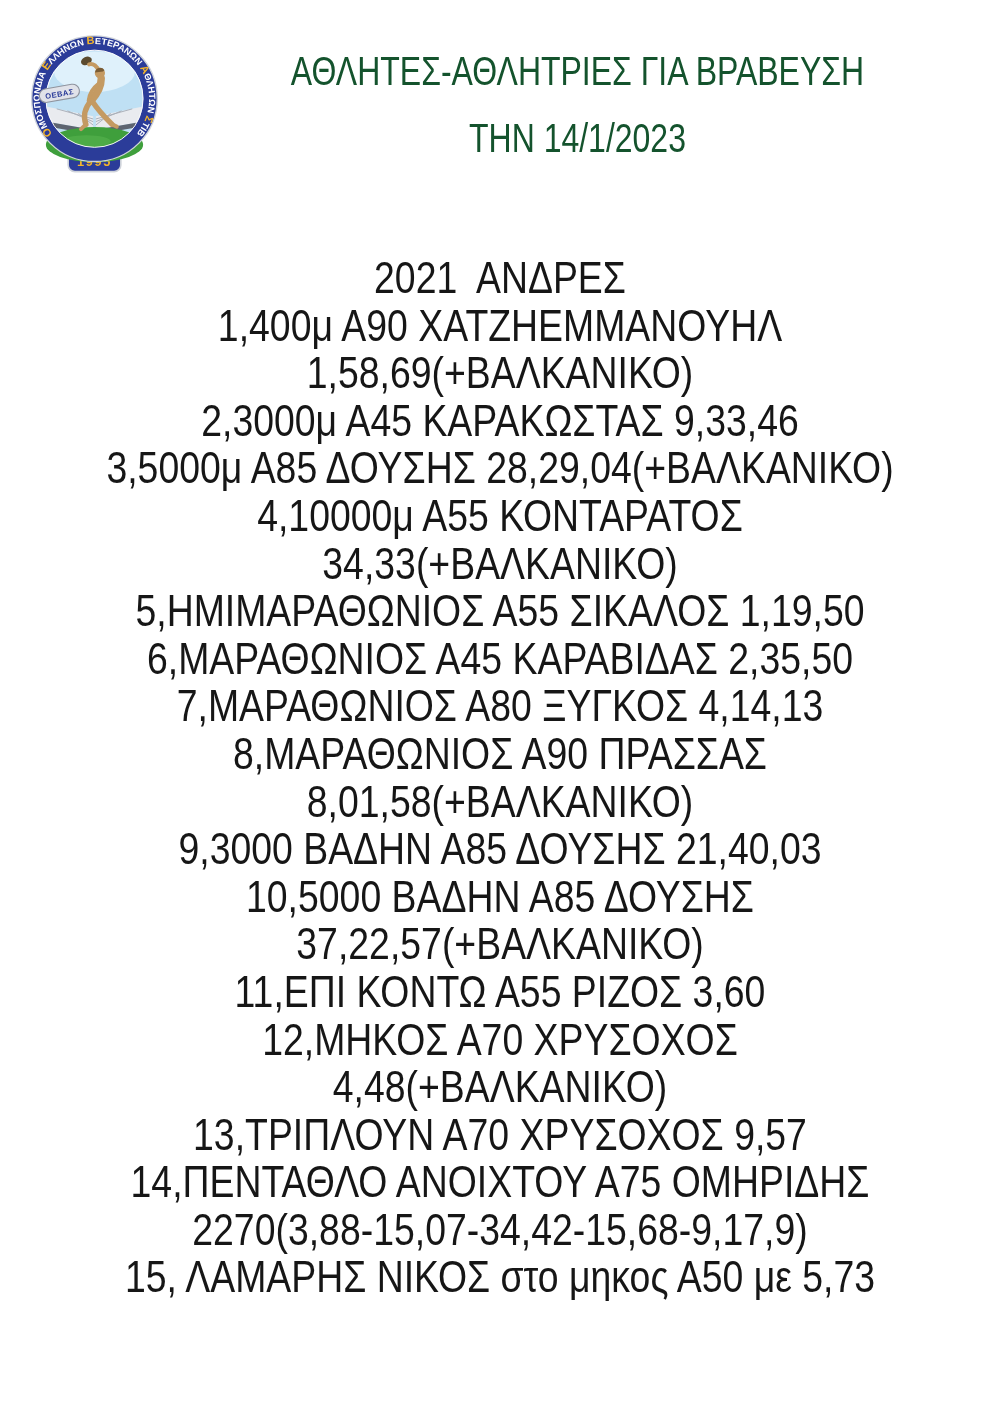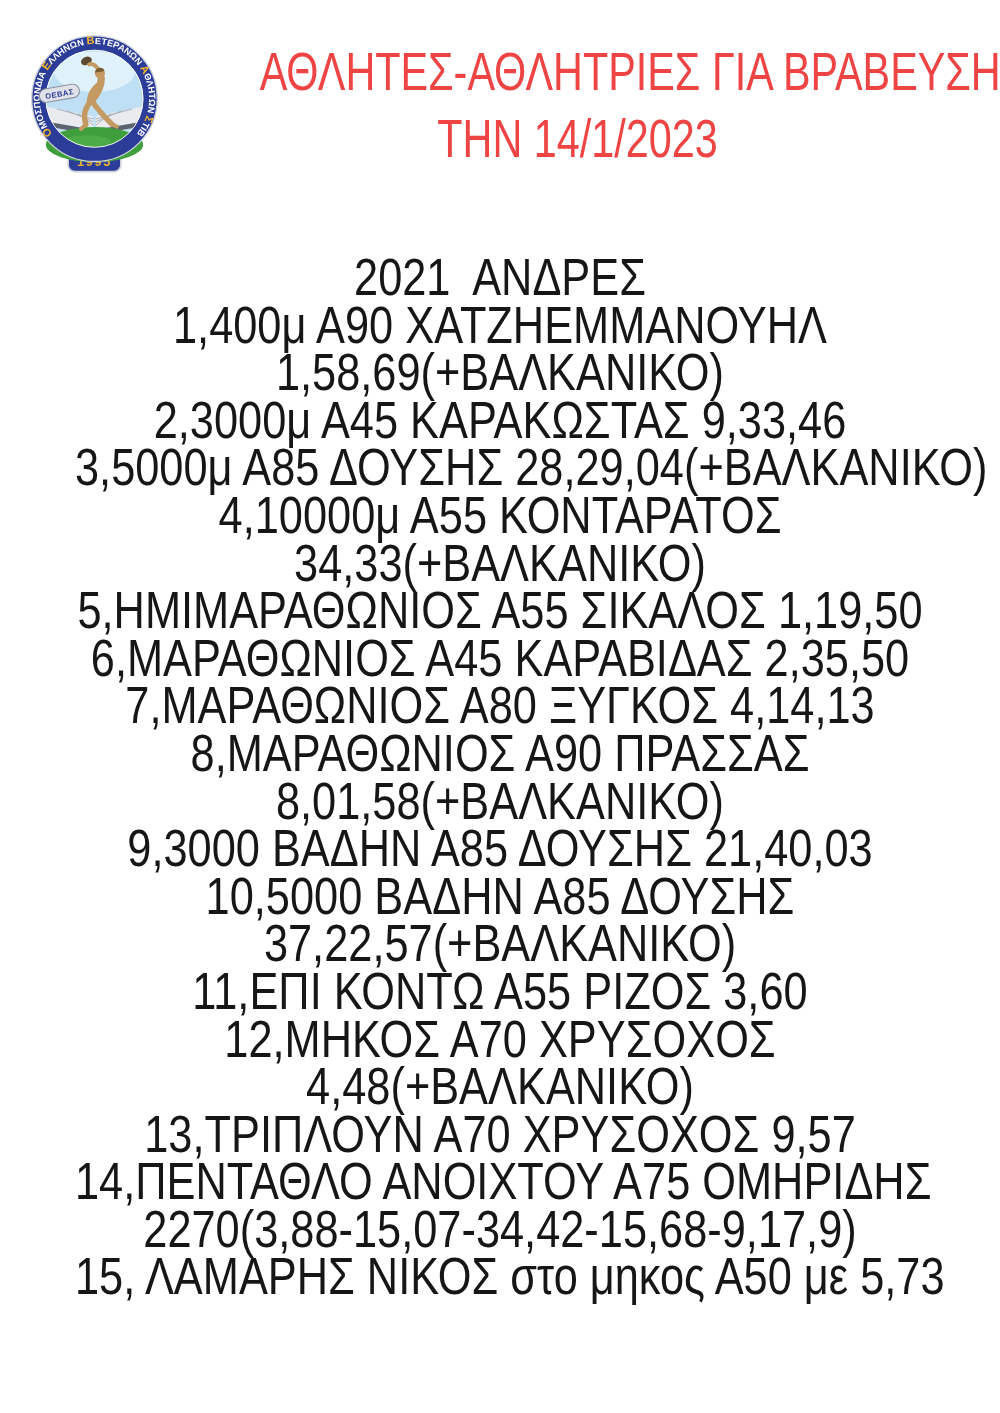--- a/index.html
+++ b/index.html
@@ -23,37 +23,37 @@
     width: 135px;
     height: 153px;
   }
   .logo svg { display: block; width: 100%; height: 100%; }
   .title {
     position: absolute;
     left: 170px;
     right: 15px;
     top: 38px;
     text-align: center;
-    font-size: 53px;
+    font-size: 41px;
     line-height: 67px;
     font-weight: 400;
-    color: #ef4444;
+    color: #14532d;
   }
   .title-line {
     transform: scaleX(0.78);
     transform-origin: 50% 50%;
     white-space: pre;
   }
   .list {
     position: absolute;
     left: 0;
     right: 0;
     top: 254px;
     text-align: center;
-    font-size: 51px;
+    font-size: 44px;
     line-height: 47.6px;
     font-weight: 400;
     color: #161616;
   }
   .line {
     transform: scaleX(0.85);
     transform-origin: 50% 50%;
     white-space: pre;
   }
 </style>

